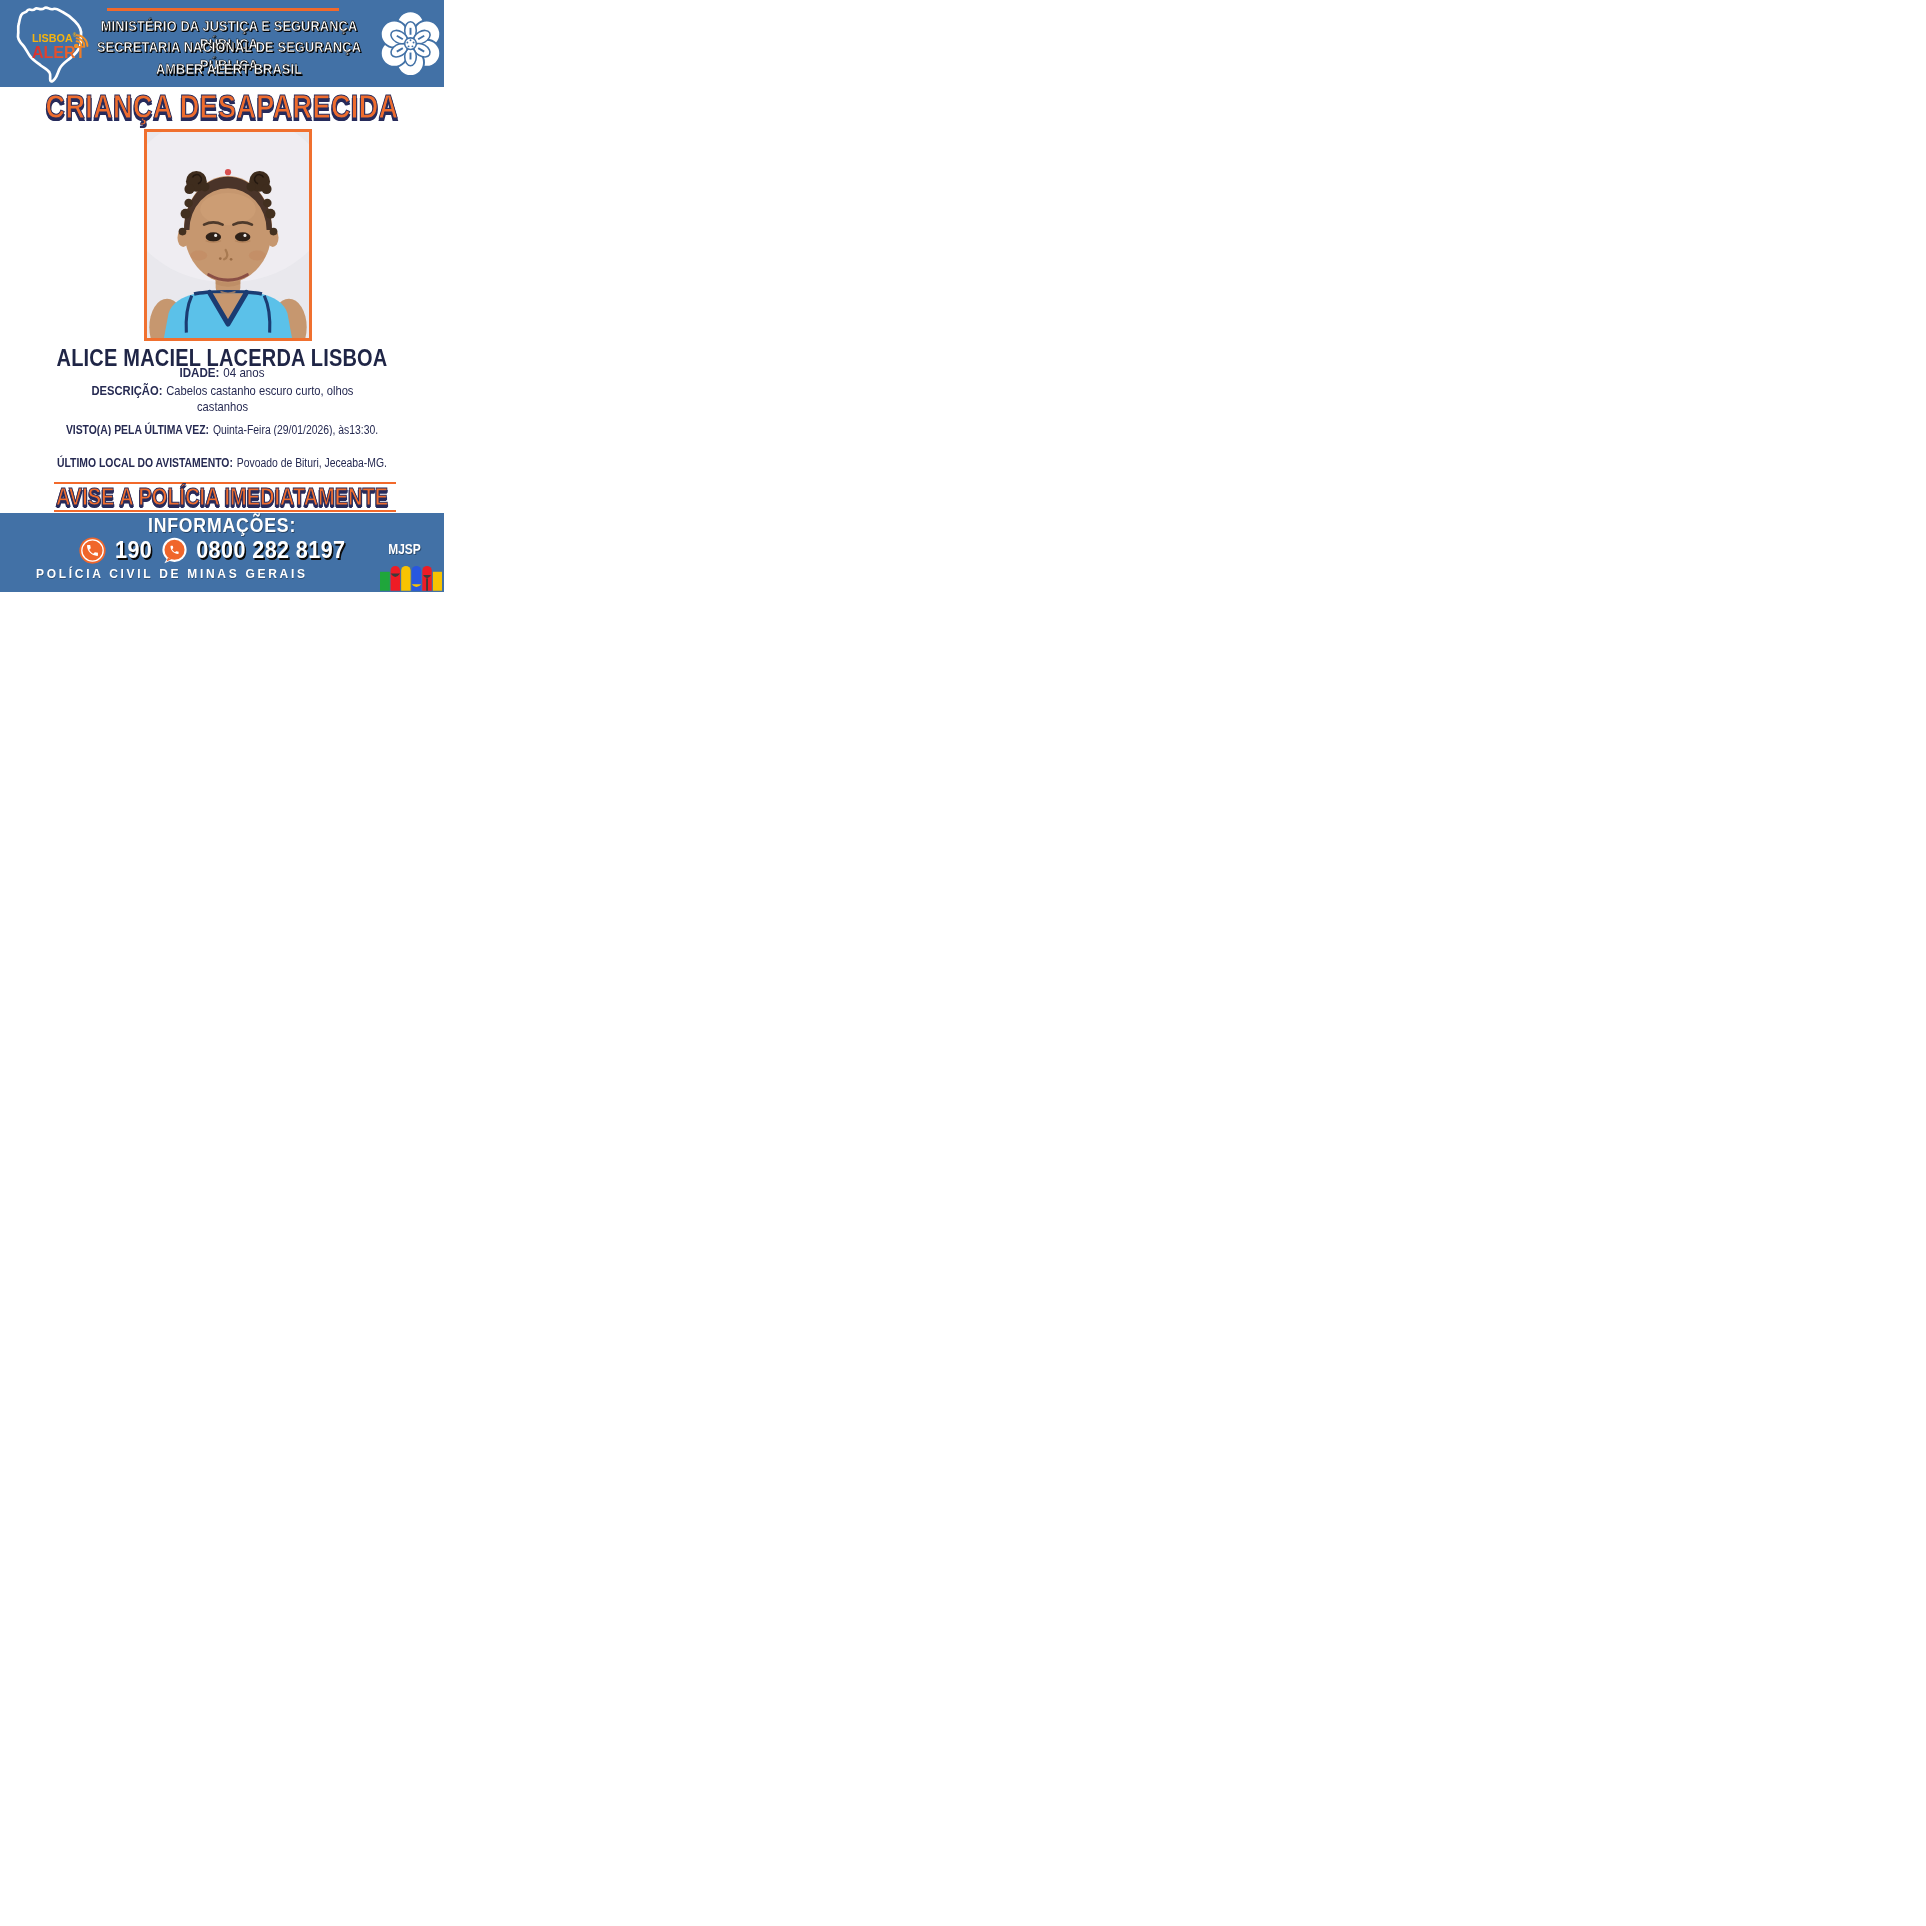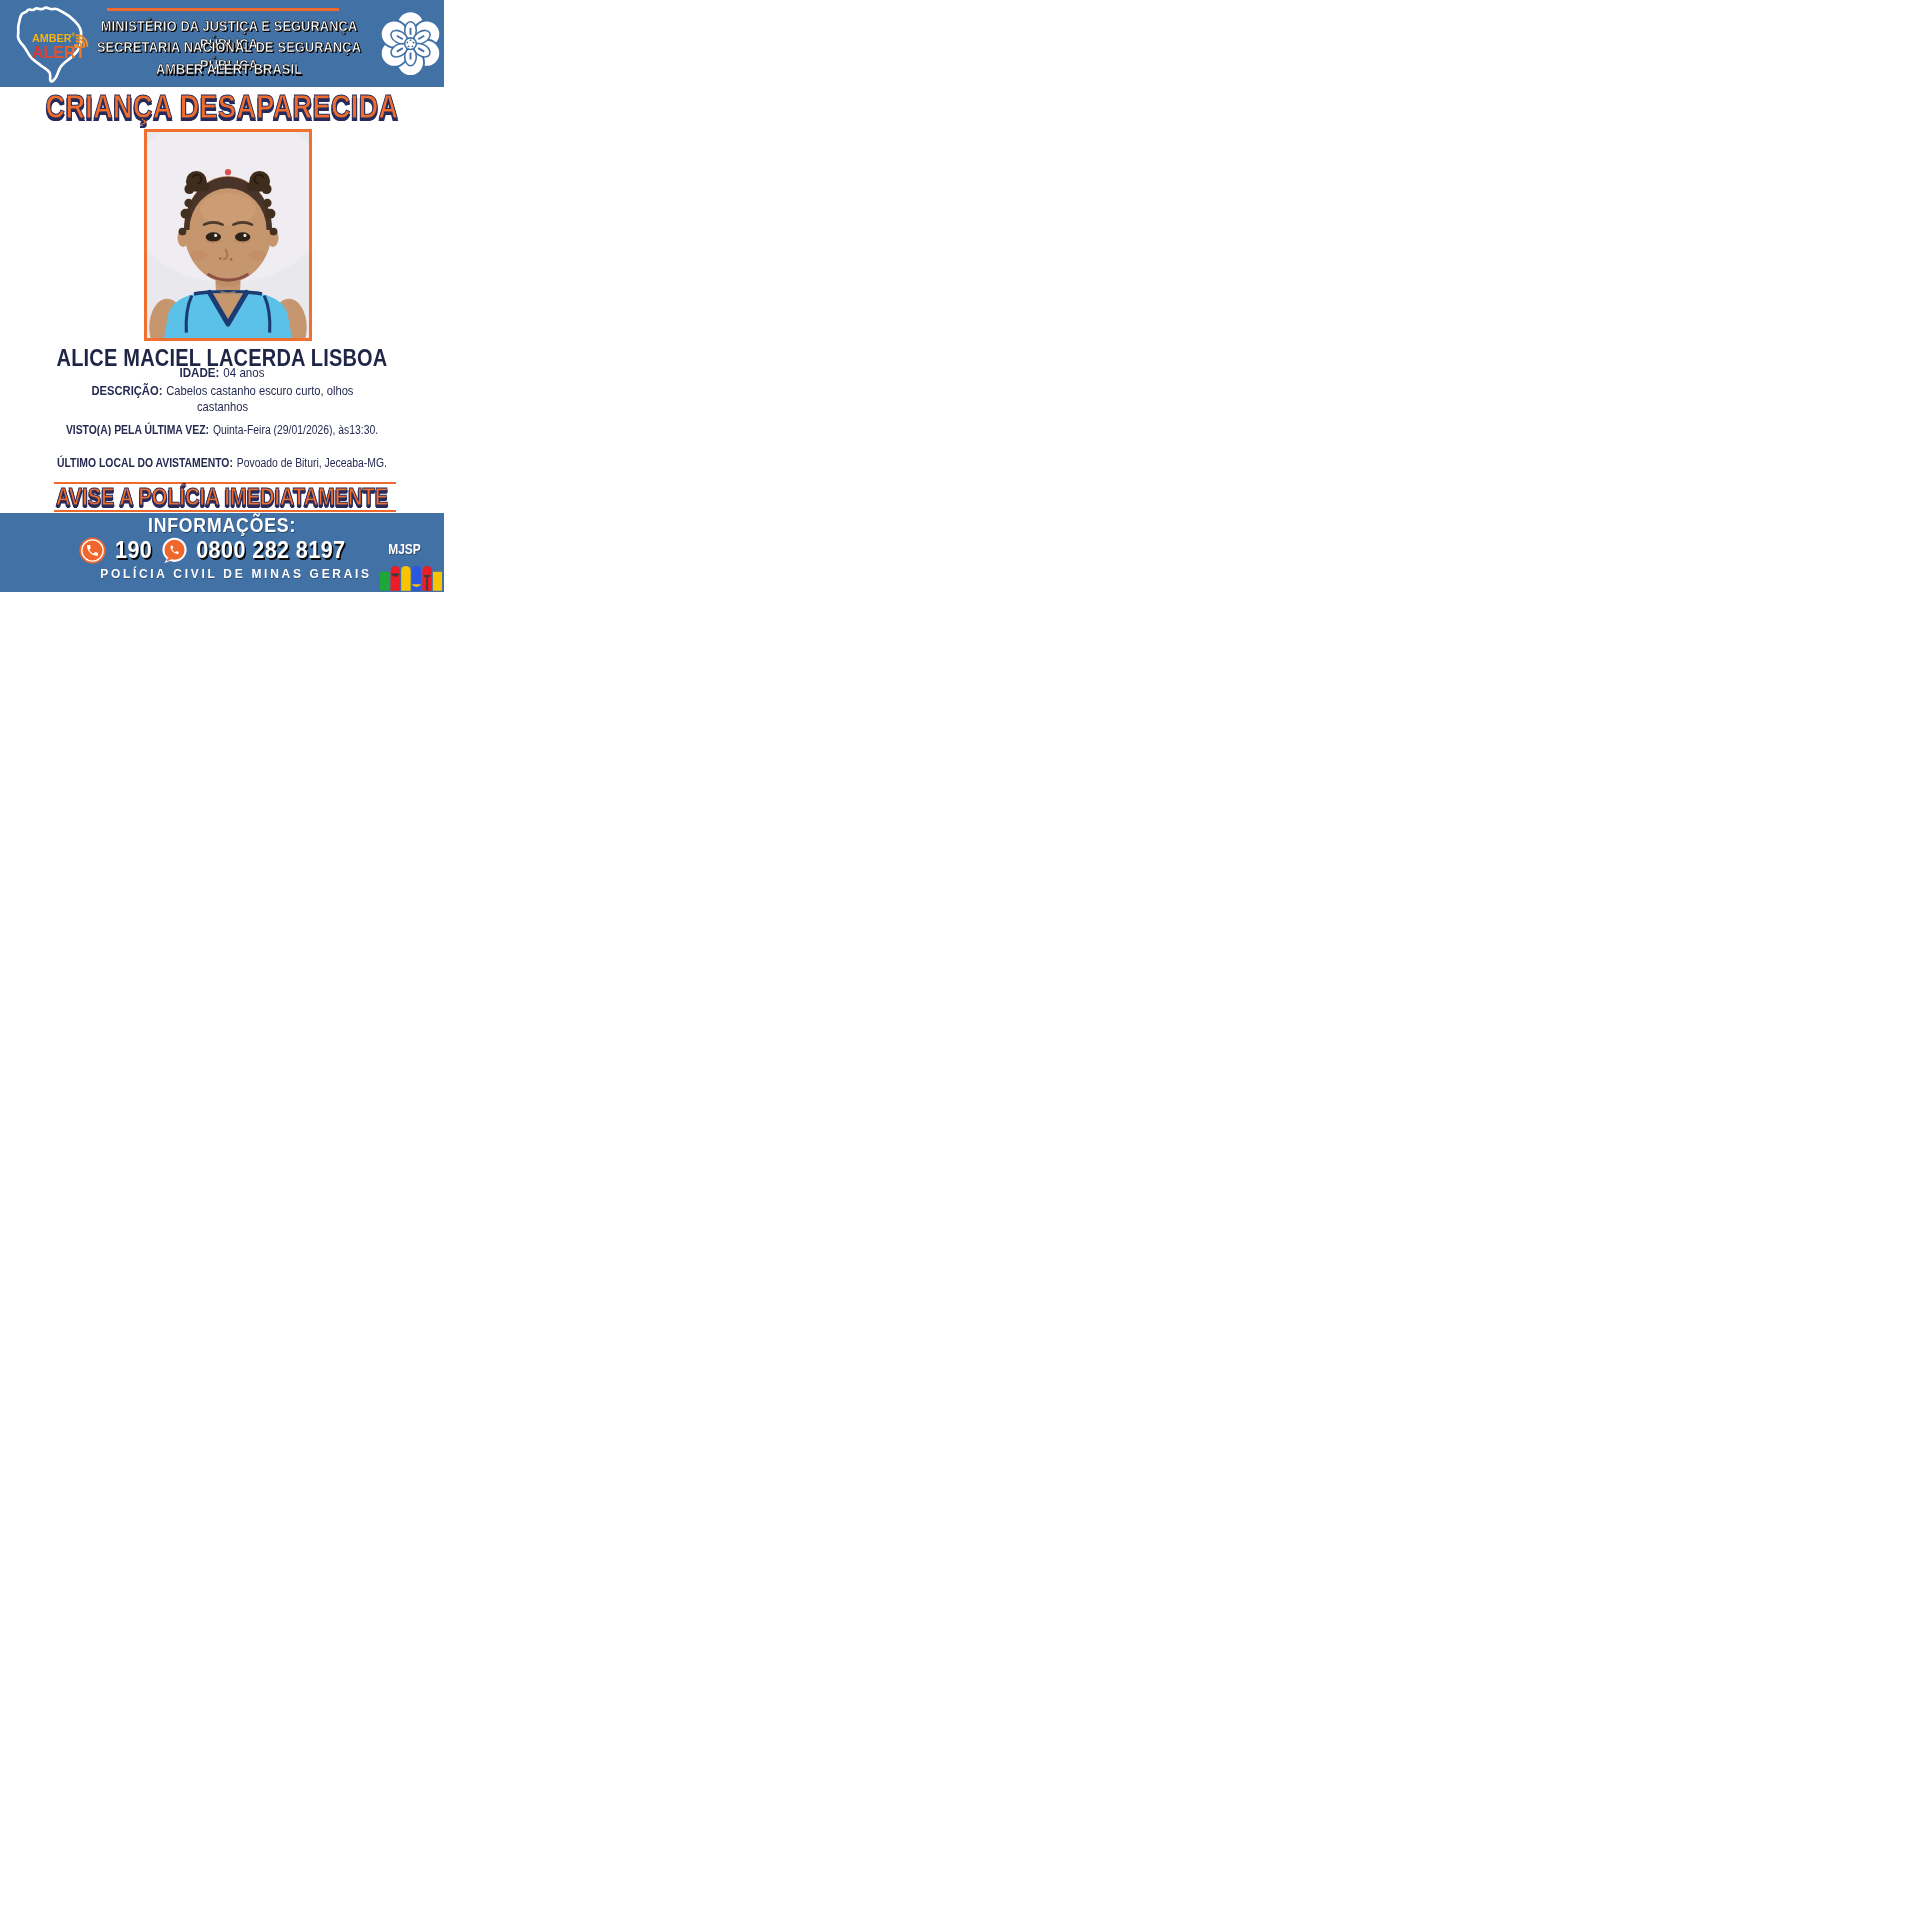--- a/index.html
+++ b/index.html
@@ -66,21 +66,21 @@
   .phone-row{position:absolute;left:39px;top:536px;width:347px;height:28px;
              display:flex;align-items:center;justify-content:center;gap:8.5px;}
   .icon-badge{width:27px;height:27px;flex:0 0 auto;}
   .icon-badge svg{display:block;width:100%;height:100%;}
   .num{font-size:21.6px;font-weight:bold;color:#fff;letter-spacing:0.4px;
        transform:scaleY(1.1);text-shadow:1.5px 1.9px 0 #0a0a0a;}
   .mjsp{position:absolute;left:385px;top:542px;width:39px;text-align:center;color:#fff;
         font-size:12px;font-weight:bold;transform:scaleY(1.15);
         text-shadow:0.8px 0.8px 0 rgba(0,0,0,.35);}
   .mjsp-logo{position:absolute;left:380px;top:563px;width:62px;height:28.5px;}
-  .police{position:absolute;left:0;right:0;top:567px;text-align:center;color:#fff;
+  .police{position:absolute;left:8px;right:0;top:567px;color:#fff;
           font-size:12px;font-weight:bold;letter-spacing:2.7px;transform:scaleY(1.05);
           text-shadow:0.4px 0.8px 0 rgba(0,0,0,.3);margin-left:28px;}
 </style>
 </head>
 <body>
 
 <div id="poster">
 
   <div class="header-band">
     <div class="top-bar"></div>
@@ -88,21 +88,21 @@
     <svg class="map-svg" viewBox="0 0 232 216">
       <path d="M50 34 C55 24 62 30 66 22 C72 14 78 26 86 18 C92 12 100 24 110 16
                C118 10 124 22 134 18 C142 15 150 22 158 26 C170 32 180 40 190 50
                C200 60 208 72 206 86 C204 96 208 104 204 114 C199 128 188 138 178 146
                C166 156 156 162 150 174 C146 182 144 192 138 200 C134 206 128 210 126 204
                C124 198 128 190 124 184 C120 176 110 172 102 166 C92 158 82 152 74 142
                C66 132 62 120 54 112 C46 104 40 94 42 84 C44 76 40 66 44 56 C46 48 46 42 50 34 Z" fill="none" stroke="#ffffff" stroke-width="7" stroke-linejoin="round" stroke-linecap="round"></path>
     </svg>
 
     <div class="amber-logo">
-      <div class="amber-word"><span>AMBER</span><span class="amber-reg">®</span></div>
+      <div class="amber-word"><span>LISBOA</span><span class="amber-reg">®</span></div>
       <svg class="radio-svg" viewBox="0 0 46 48">
         <g fill="none" stroke="#F29027" stroke-width="5" stroke-linecap="round">
           <path d="M12 32 A12 12 0 0 1 24 44"></path>
           <path d="M12 24 A20 20 0 0 1 32 44"></path>
           <path d="M12 16 A28 28 0 0 1 40 44"></path>
         </g>
         <circle cx="11" cy="44" r="6" fill="#F29027"></circle>
       </svg>
       <div class="alert-word">ALERT</div>
     </div>

